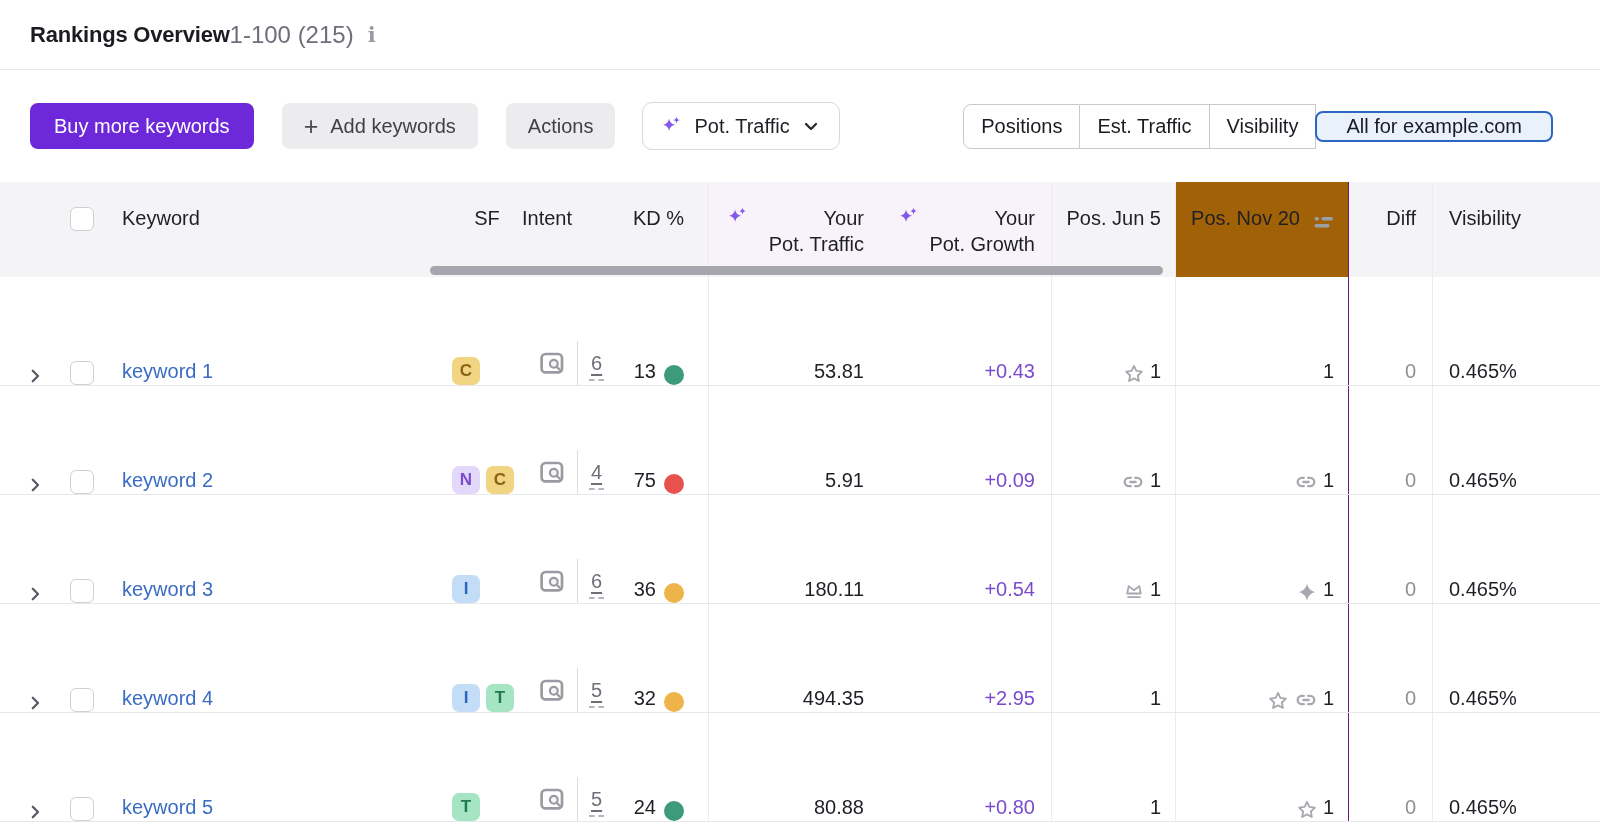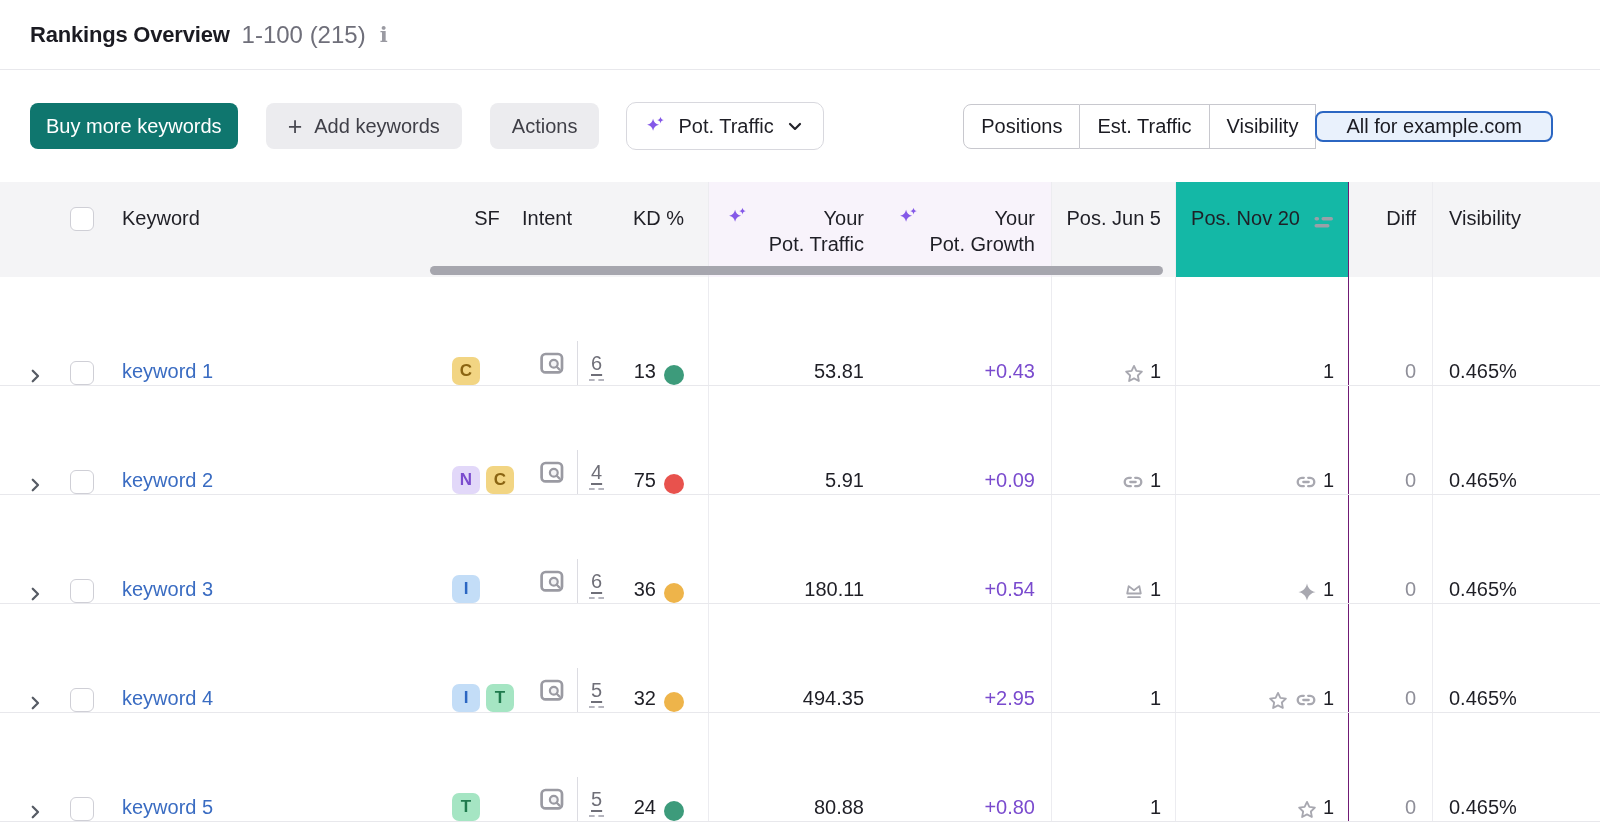--- a/index.html
+++ b/index.html
@@ -3,27 +3,27 @@
 <meta charset="utf-8">
 <style>
   * { margin:0; padding:0; box-sizing:border-box; }
   html,body { background:#fff; }
   body { font-family:"Liberation Sans", sans-serif; color:#1f1f26; }
   .page { position:relative; width:1600px; height:837px; background:#fff; overflow:hidden; }
 
   
   .title-bar { height:70px; border-bottom:1px solid #e8e8ec; display:flex; align-items:center; padding-left:30px; }
   .title-bar h1 { font-size:22px; font-weight:700; color:#1b1b22; letter-spacing:-0.2px; }
-  .title-range { font-size:24px; color:#6f6f7a; margin-left:12px; }
+  .title-range { font-size:24px; color:#6f6f7a; }
   .info-i { font-family:"DejaVu Serif", serif; font-weight:700; font-size:21px; color:#9a9aa2; margin-left:14px; cursor:default; }
 
   
   .toolbar { height:112px; display:flex; align-items:center; padding:0 47px 0 30px; }
   .btn { height:46px; display:inline-flex; align-items:center; border:none; border-radius:8px; font-family:inherit; font-size:20px; cursor:pointer; }
-  .btn-green { background:#0f766e; color:#fff; padding:0 16px; }
+  .btn-green { background:#6d28d9; color:#fff; padding:0 24px; }
   .btn-gray { background:#ececef; color:#3f3f47; padding:0 22px; margin-left:28px; }
   .btn-gray .plus { font-size:25px; font-weight:400; color:#4a4a52; margin-right:12px; line-height:1; }
   .btn-dropdown { background:#fff; border:1px solid #d8d8de; border-radius:10px; height:48px; padding:0 18px; margin-left:27px; gap:11px; color:#1f1f26; }
 
   .segmented { margin-left:auto; display:flex; align-items:center; }
   .seg { height:45px; display:flex; align-items:center; padding:0 17px; background:#fff; border:1px solid #c8c8ce; border-left-width:0; font-family:inherit; font-size:20px; color:#1b1b22; cursor:pointer; }
   .seg:first-child { border-left-width:1px; border-radius:8px 0 0 8px; }
   .seg:last-child { border-radius:0 8px 8px 0; }
   .seg.selected { border:2px solid #2b66c2; background:#e9f1fc; border-radius:8px; height:31px; padding:0 29px; margin-left:-1px; position:relative; z-index:2; }
 
@@ -42,21 +42,21 @@
   .c-kd      { flex:0 0 100px; justify-content:flex-end; padding-right:24px; gap:8px; }
   .c-traffic { flex:0 0 172px; justify-content:flex-end; padding-right:16px; border-left:1px solid #ececf0; }
   .c-growth  { flex:0 0 171px; justify-content:flex-end; padding-right:16px; }
   .c-jun5    { flex:0 0 124px; justify-content:flex-end; padding-right:14px; border-left:1px solid #ececf0; gap:5px; }
   .c-nov20   { flex:0 0 173px; justify-content:flex-end; padding-right:14px; border-left:1px solid #ececf0; gap:5px; }
   .c-diff    { flex:0 0 84px;  justify-content:flex-end; padding-right:16px; border-left:1px solid #701a75; }
   .c-vis     { flex:1 1 auto;  padding-left:16px; border-left:1px solid #ececf0; }
 
   .thead .c-sf { justify-content:center; padding-left:0; }
   .thead .c-traffic, .thead .c-growth { background:#f8f3fb; justify-content:space-between; padding-left:18px; }
-  .thead .c-nov20 { background:#14b8a6; }
+  .thead .c-nov20 { background:#a16207; }
   .thead .two-line { text-align:right; }
   .thead .c-check { padding-top:25px; }
   .sort-icon { margin-left:9px; margin-top:5px; }
 
   .hscroll-thumb { position:absolute; left:430px; bottom:2px; width:733px; height:9px; border-radius:5px; background:#a6a6ae; cursor:pointer; }
 
   .checkbox { width:24px; height:24px; border:1.5px solid #cfcfd6; border-radius:6px; background:#fff; cursor:pointer; margin-top:2px; }
   .thead .checkbox { margin-top:0; }
   .expander { margin-top:5px; cursor:pointer; display:inline-flex; }
   .kw-link { color:#3a6cc2; text-decoration:none; }

